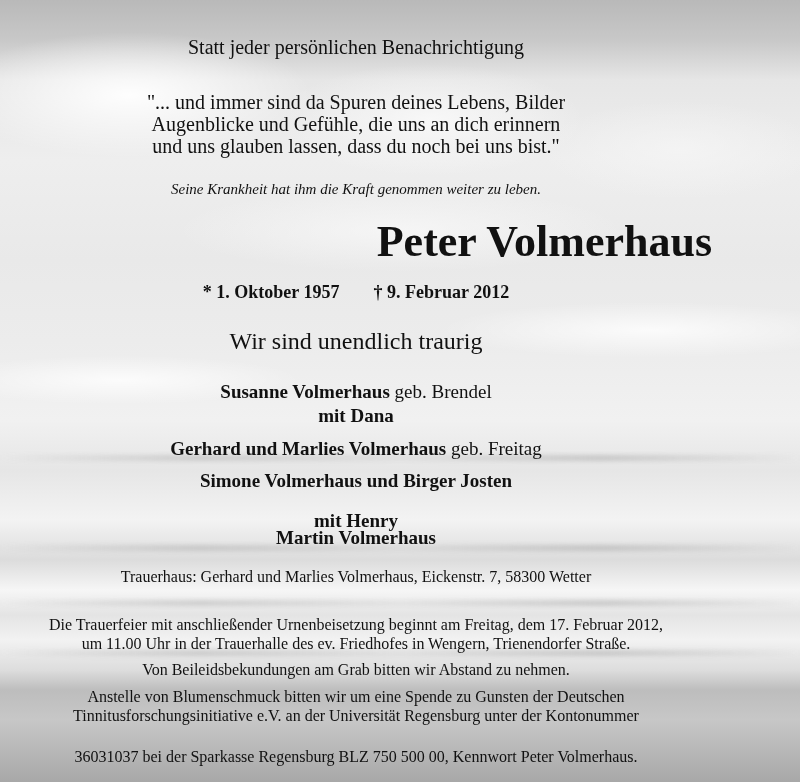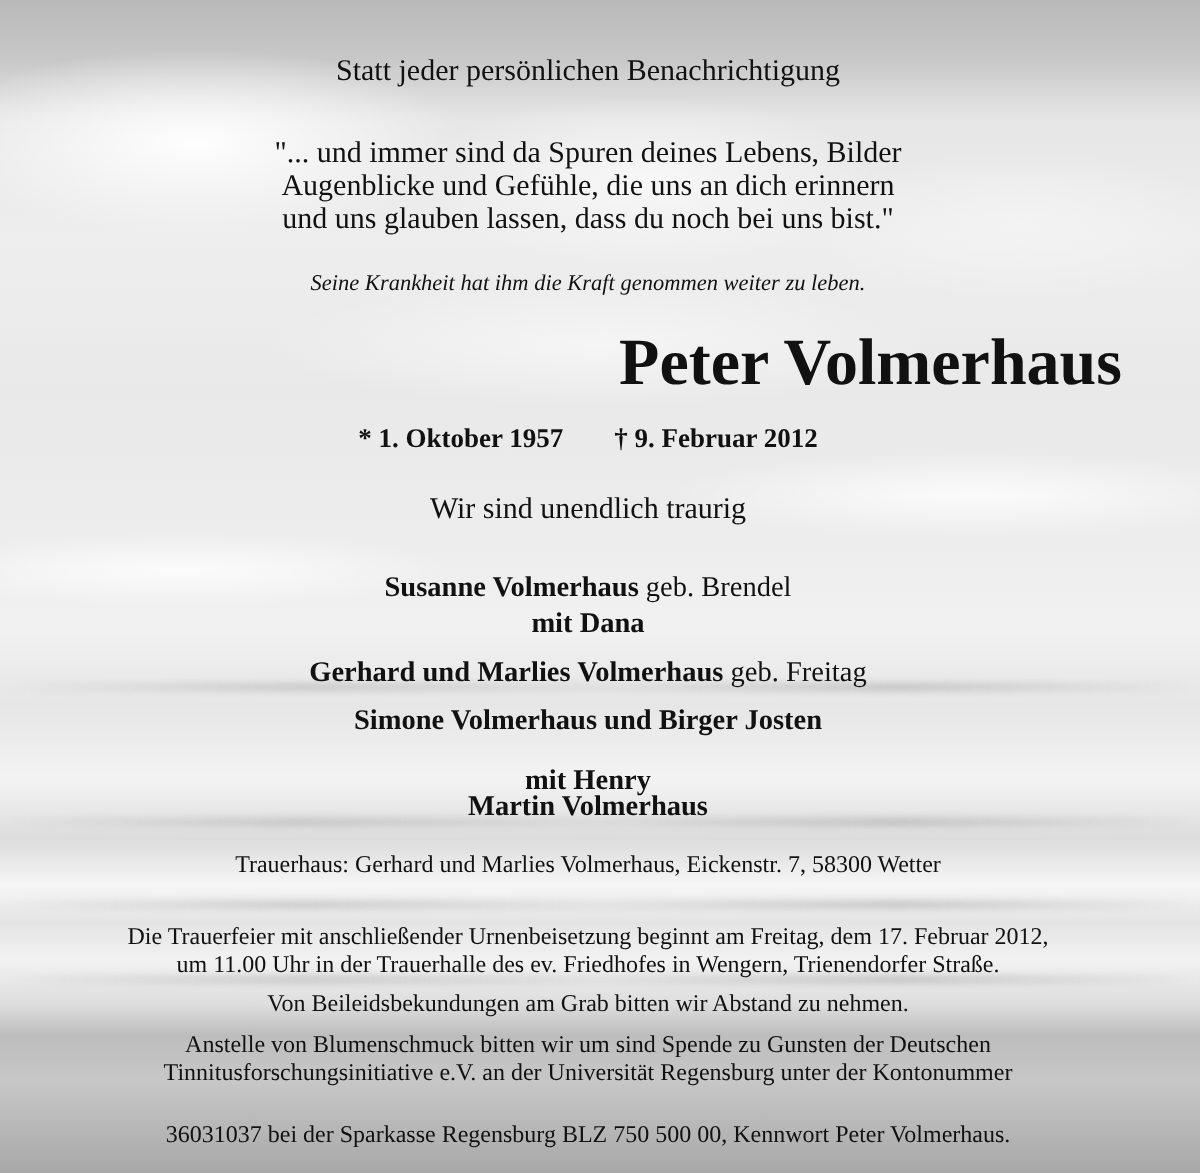--- a/index.html
+++ b/index.html
@@ -58,21 +58,20 @@
       top: 0;
       width: 800px;
       text-align: center;
     }
     .line {
       position: absolute;
       left: 0;
       width: 712px;
       text-align: center;
       white-space: nowrap;
-      padding-left: 36px;
     }
     .heading {
       font-size: 20px;
       top: 36px;
     }
     .quote {
       font-size: 20px;
       line-height: 21.5px;
     }
     .illness {
@@ -89,21 +88,21 @@
     .dates {
       font-size: 18px;
       top: 282px;
       font-weight: bold;
     }
     .dates .gap {
       display: inline-block;
       width: 34px;
     }
     .sad {
-      font-size: 20px;
+      font-size: 24px;
       top: 328px;
     }
     .family {
       font-size: 19px;
     }
     .family b {
       font-weight: bold;
     }
     .family .plain {
       font-weight: normal;
@@ -164,17 +163,17 @@
     <b>Martin Volmerhaus</b>
   </div>
 
   <div class="line address">Trauerhaus: Gerhard und Marlies Volmerhaus, Eickenstr. 7, 58300 Wetter</div>
 
   <div class="line small" style="top:615px;">Die Trauerfeier mit anschließender Urnenbeisetzung beginnt am Freitag, dem 17. Februar 2012,</div>
   <div class="line small" style="top:634px;">um 11.00 Uhr in der Trauerhalle des ev. Friedhofes in Wengern, Trienendorfer Straße.</div>
 
   <div class="line small" style="top:660px;">Von Beileidsbekundungen am Grab bitten wir Abstand zu nehmen.</div>
 
-  <div class="line small" style="top:687px;">Anstelle von Blumenschmuck bitten wir um sind Spende zu Gunsten der Deutschen</div>
+  <div class="line small" style="top:687px;">Anstelle von Blumenschmuck bitten wir um eine Spende zu Gunsten der Deutschen</div>
   <div class="line small" style="top:706px;">Tinnitusforschungsinitiative e.V. an der Universität Regensburg unter der Kontonummer</div>
   <div class="line small" style="top:725px;margin-top:22px;">36031037 bei der Sparkasse Regensburg BLZ 750 500 00, Kennwort Peter Volmerhaus.</div>
 
 </div>
 
 </body></html>

